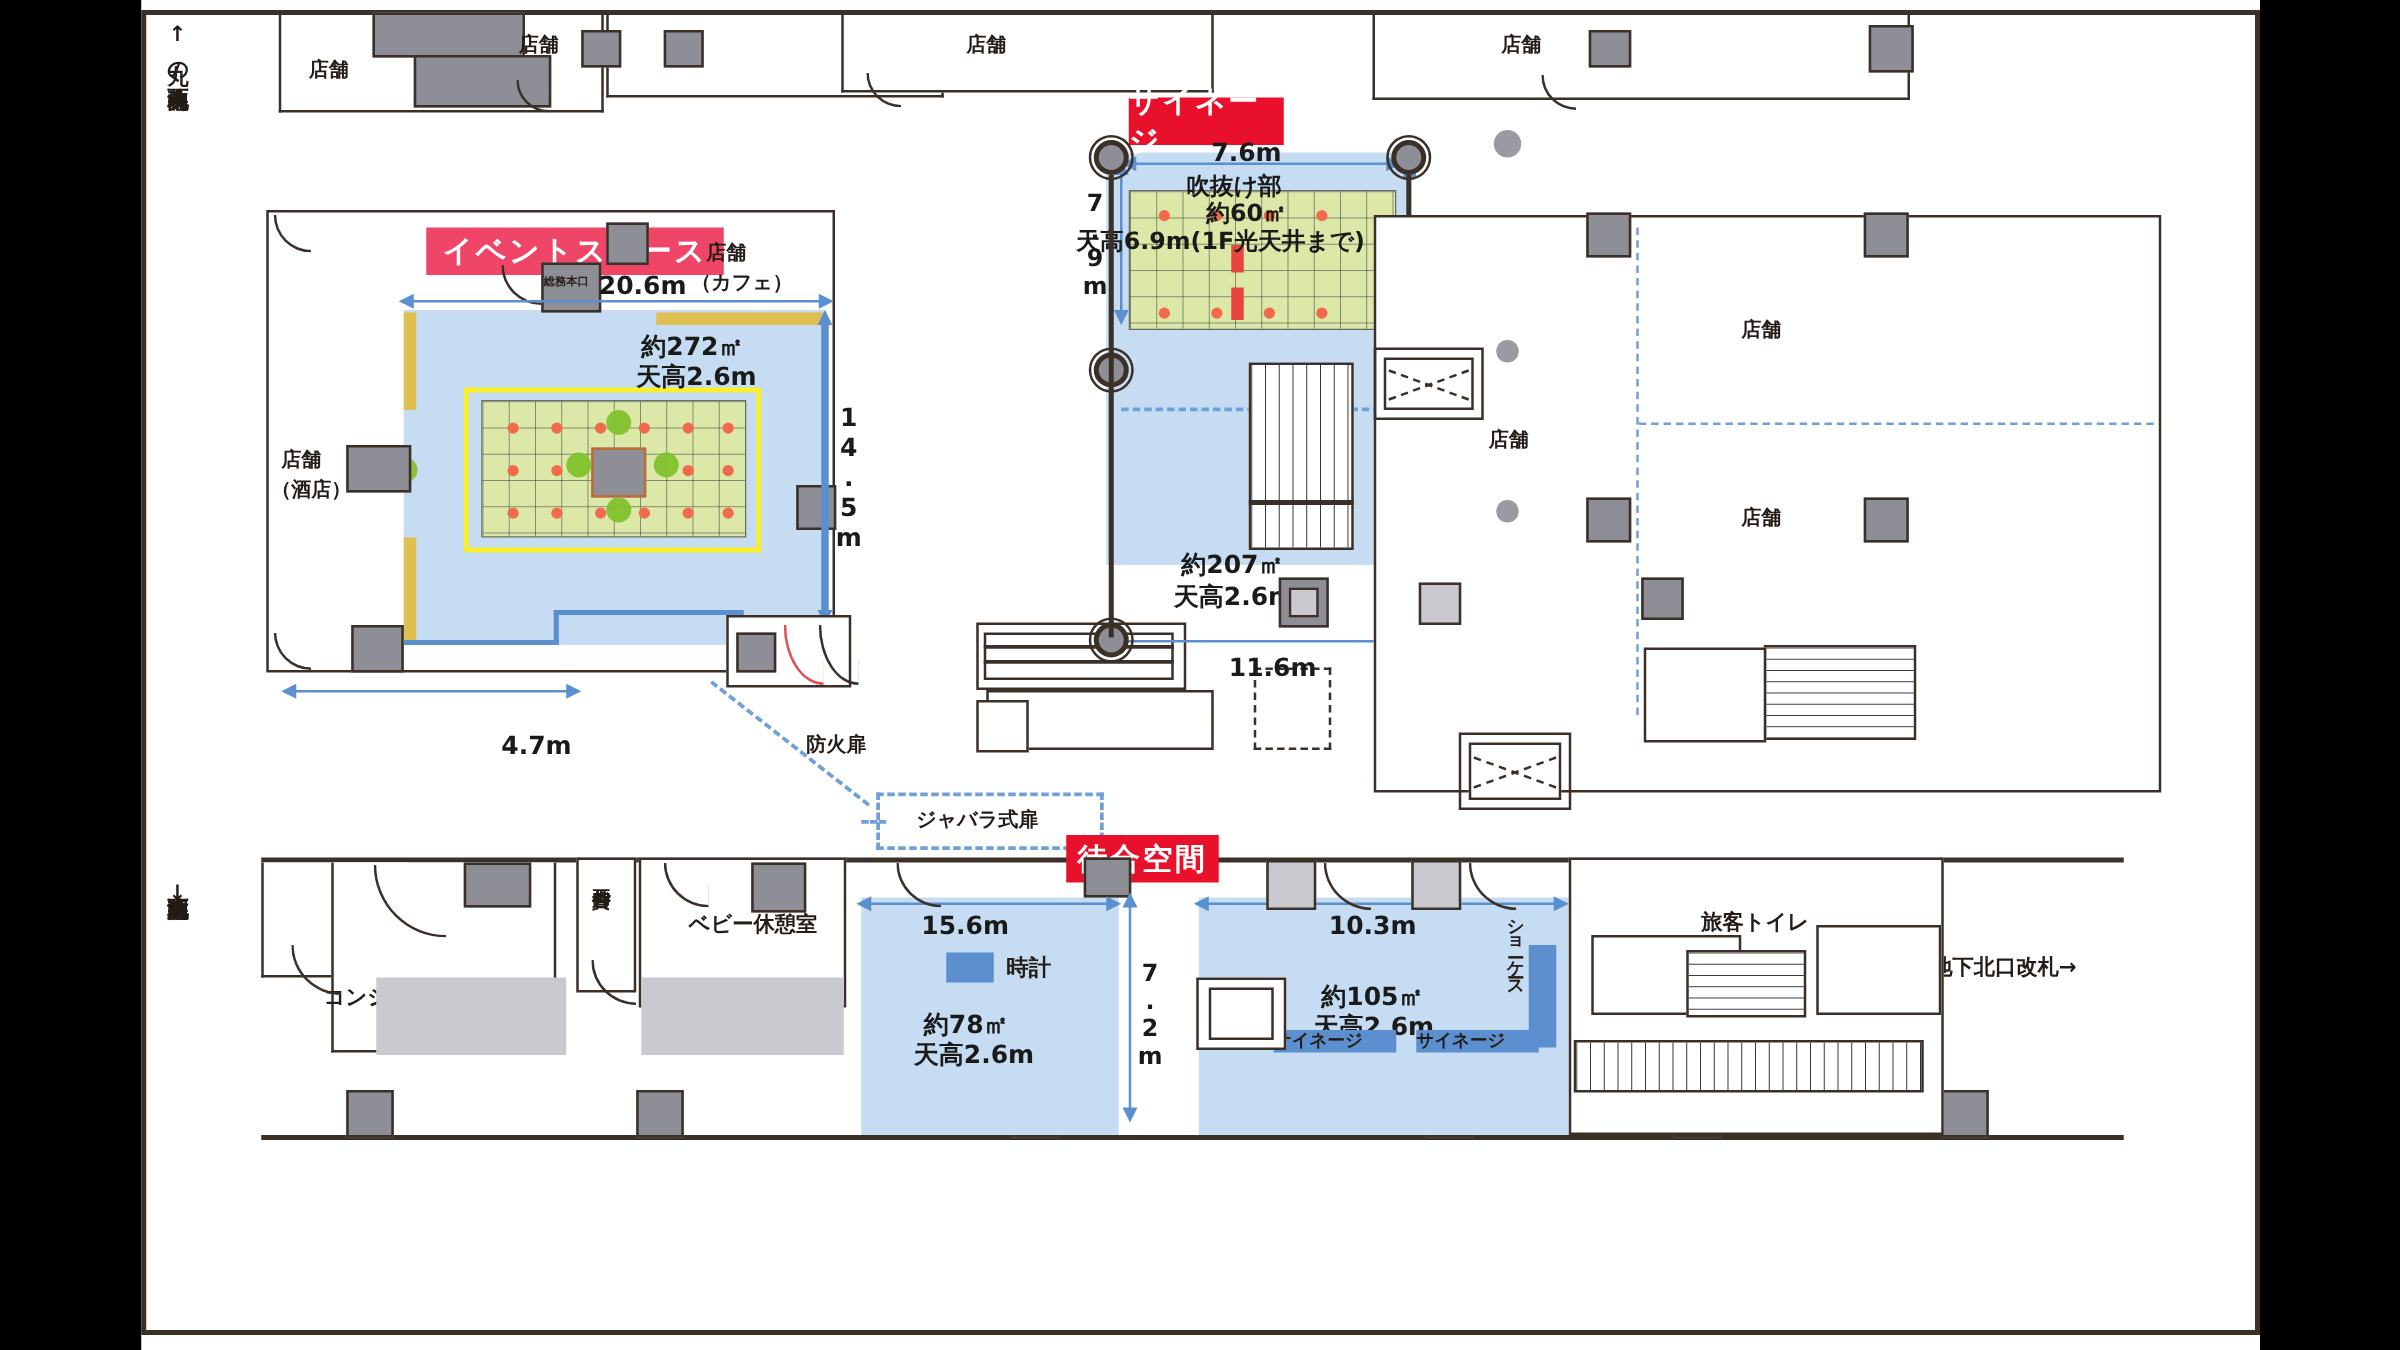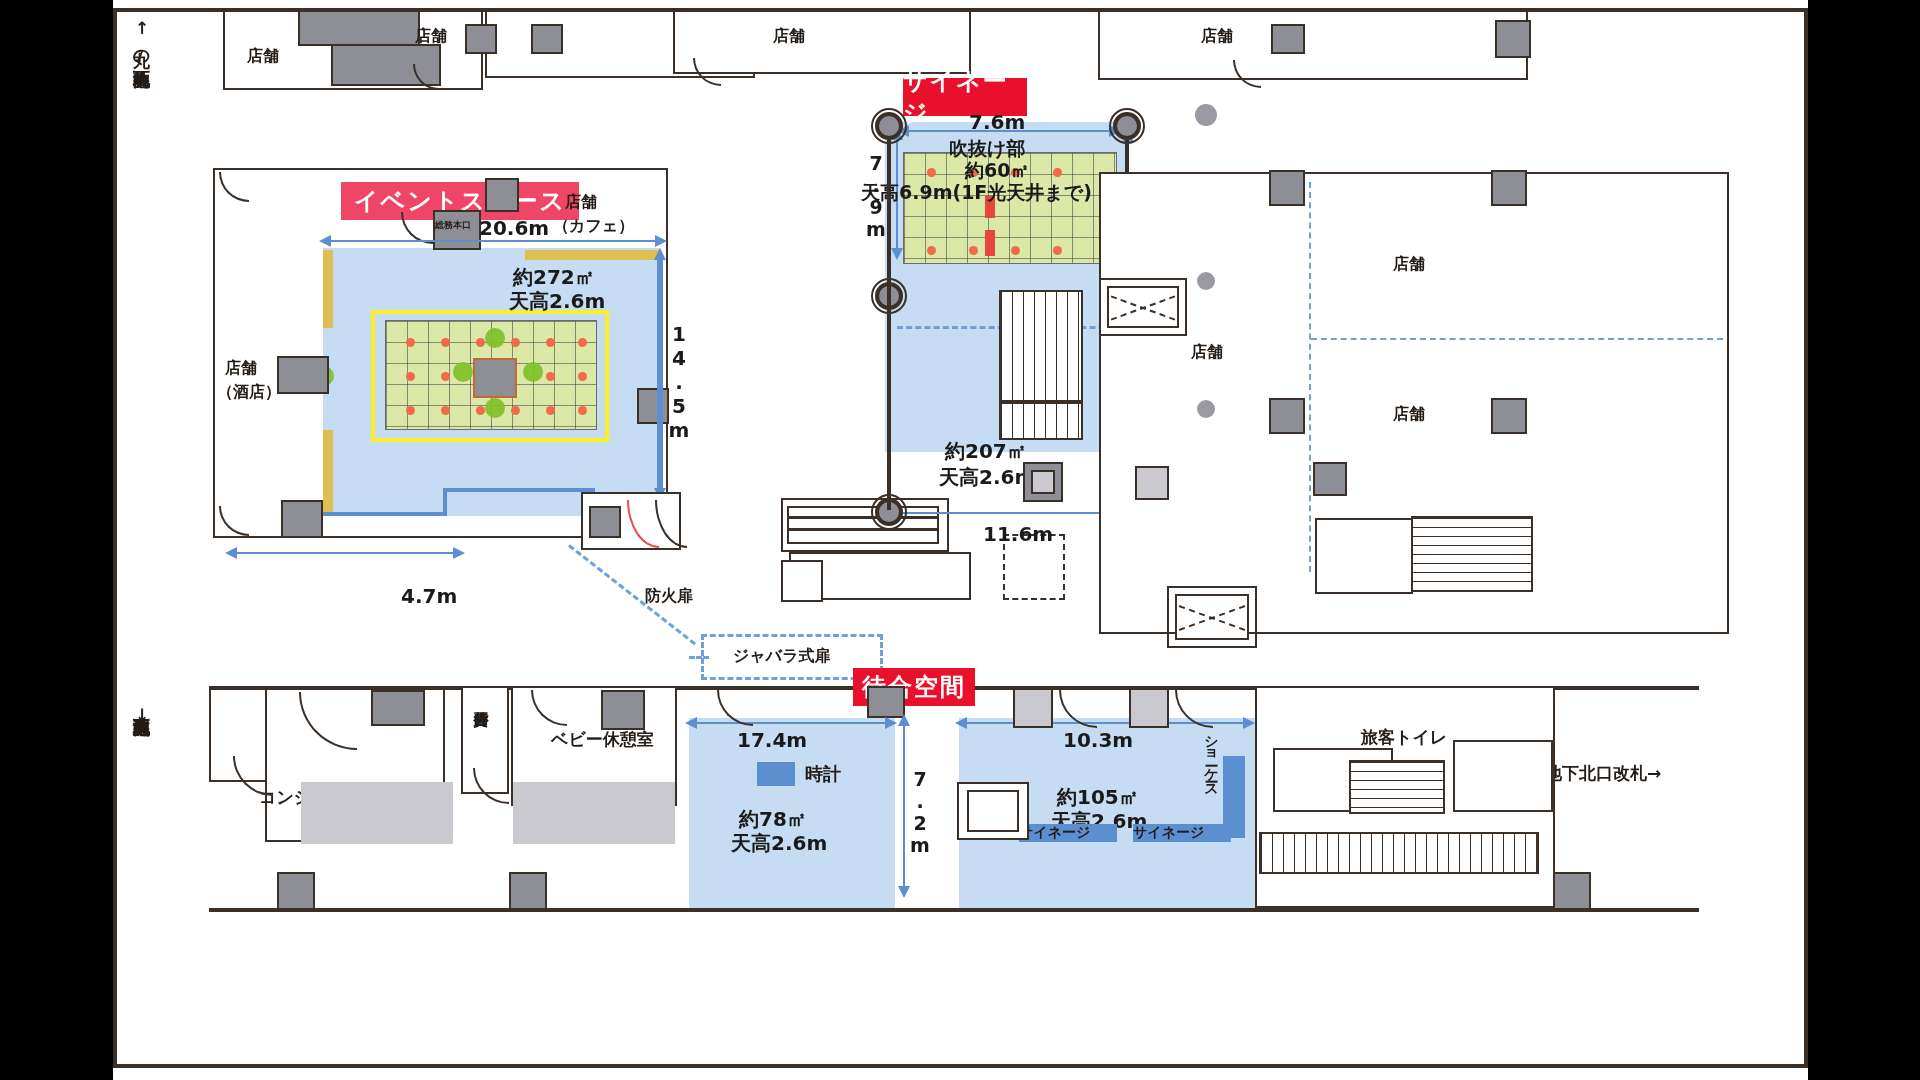--- a/index.html
+++ b/index.html
@@ -306,21 +306,21 @@
 
     <div class="blue" style="left:576px;top:718px;width:206px;height:190px;"></div>
     <div class="redbox" style="left:740px;top:668px;width:122px;height:38px;font-size:24px;">
       <span>待合空間</span>
     </div>
     <div class="gray" style="left:754px;top:686px;width:38px;height:32px;"></div>
 
     <div class="dimline" style="left:582px;top:722px;width:194px;"></div>
     <div class="arrowL" style="left:572px;top:717px;"></div>
     <div class="arrowR" style="left:772px;top:717px;"></div>
-    <div class="dim" style="left:624px;top:728px;font-size:20px;">17.4m</div>
+    <div class="dim" style="left:624px;top:728px;font-size:20px;">15.6m</div>
 
     <div class="dimlinev" style="left:790px;top:724px;height:168px;"></div>
     <div class="arrowU" style="left:785px;top:714px;"></div>
     <div class="arrowD" style="left:785px;top:886px;"></div>
     <div class="dim vlabel" style="left:796px;top:768px;font-size:19px;">7.2m</div>
 
     <div class="sign" style="left:644px;top:762px;width:38px;height:24px;"></div>
     <div class="jlabel" style="left:692px;top:762px;font-size:18px;">時計</div>
     <div class="dim" style="left:626px;top:806px;font-size:20px;">約78㎡</div>
     <div class="dim" style="left:618px;top:830px;font-size:20px;">天高2.6m</div>

